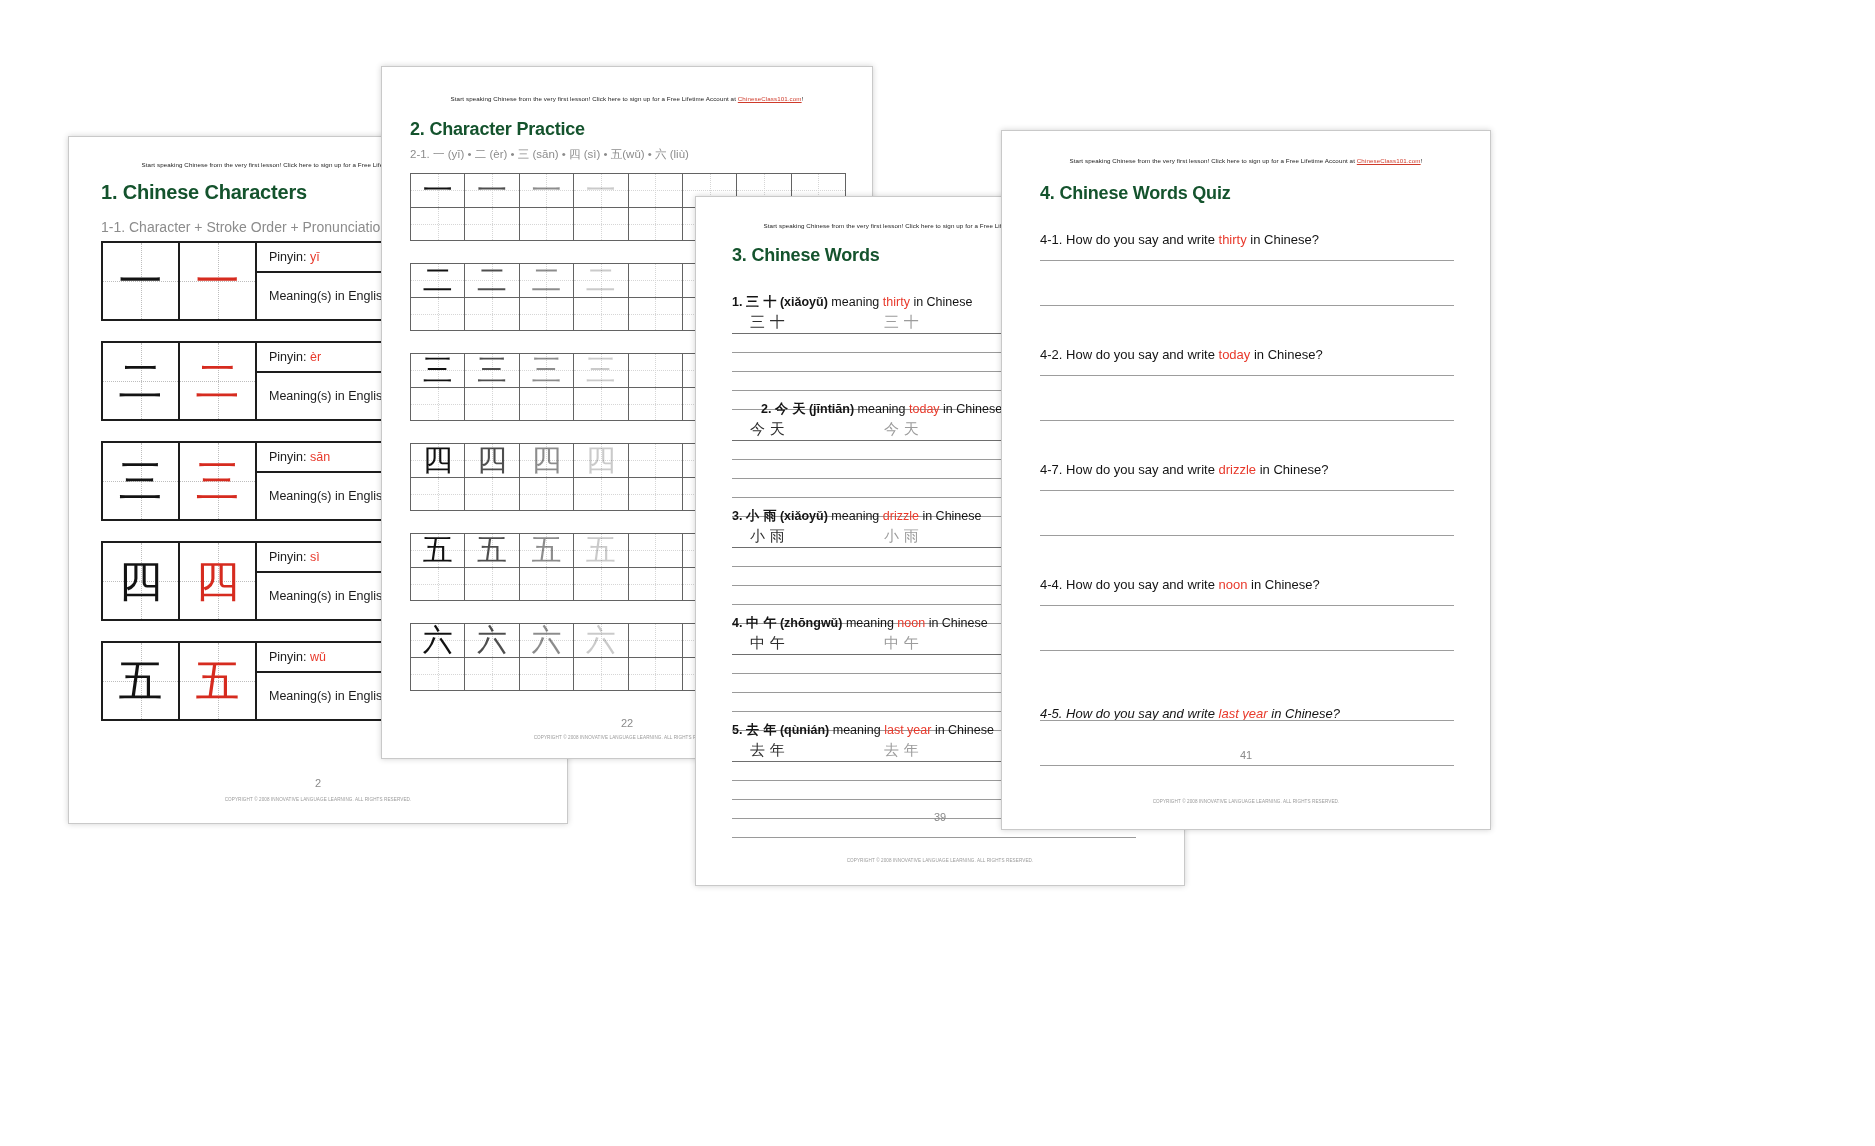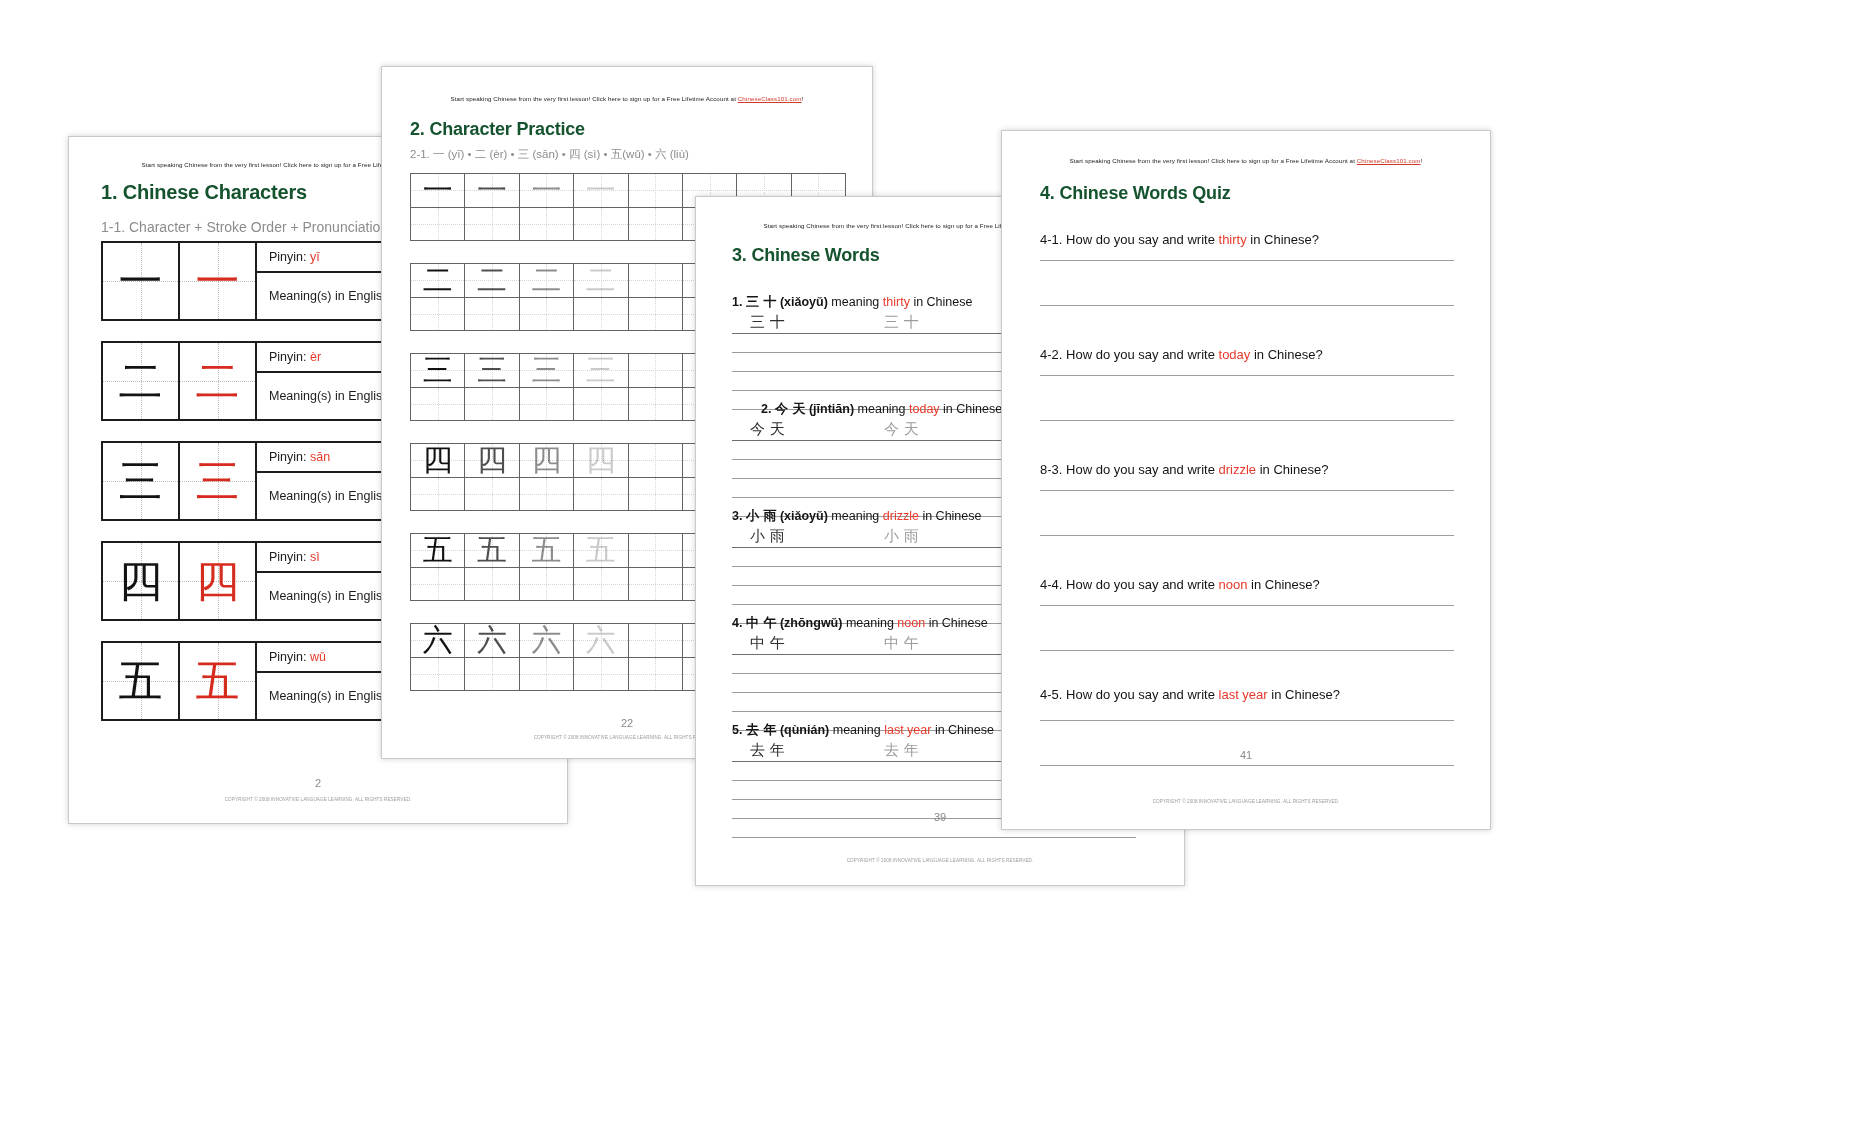--- a/index.html
+++ b/index.html
@@ -840,27 +840,27 @@
       <span>Start speaking Chinese from the very first lesson! Click here to sign up for a Free Lifetime Account at </span><a href="#">ChineseClass101.com</a><span>!</span>
     </div>
     <div class="sect-title" style="left:38px;top:52px;font-size:18px;">4. Chinese Words Quiz</div>
     <div id="p4-quiz">
         <div class="quiz-q" style="left: 38px; top: 101px;"><span>4-1.</span> <span>How do you say and write</span> <span class="red">thirty</span> <span>in Chinese?</span></div>
         <div class="qline" style="left: 38px; top: 129px; width: 414px;"></div>
         <div class="qline" style="left: 38px; top: 174px; width: 414px;"></div>
         <div class="quiz-q" style="left: 38px; top: 216px;"><span>4-2.</span> <span>How do you say and write</span> <span class="red">today</span> <span>in Chinese?</span></div>
         <div class="qline" style="left: 38px; top: 244px; width: 414px;"></div>
         <div class="qline" style="left: 38px; top: 289px; width: 414px;"></div>
-        <div class="quiz-q" style="left: 38px; top: 331px;"><span>8-3.</span> <span>How do you say and write</span> <span class="red">drizzle</span> <span>in Chinese?</span></div>
+        <div class="quiz-q" style="left: 38px; top: 331px;"><span>4-7.</span> <span>How do you say and write</span> <span class="red">drizzle</span> <span>in Chinese?</span></div>
         <div class="qline" style="left: 38px; top: 359px; width: 414px;"></div>
         <div class="qline" style="left: 38px; top: 404px; width: 414px;"></div>
         <div class="quiz-q" style="left: 38px; top: 446px; text-align: center;"><span>4-4.</span> <span>How do you say and write</span> <span class="red">noon</span> <span>in Chinese?</span></div>
         <div class="qline" style="left: 38px; top: 474px; width: 414px;"></div>
         <div class="qline" style="left: 38px; top: 519px; width: 414px;"></div>
-        <div class="quiz-q" style="left: 38px; top: 556px;"><span>4-5.</span> <span>How do you say and write</span> <span class="red">last year</span> <span>in Chinese?</span></div>
+        <div class="quiz-q" style="left: 38px; top: 575px; font-style: italic;"><span>4-5.</span> <span>How do you say and write</span> <span class="red">last year</span> <span>in Chinese?</span></div>
         <div class="qline" style="left: 38px; top: 589px; width: 414px;"></div>
         <div class="qline" style="left: 38px; top: 634px; width: 414px;"></div>
       </div>
     <div class="pg-num" style="top:618px;">41</div>
     <div class="copy" style="top:668px;">COPYRIGHT © 2008 INNOVATIVE LANGUAGE LEARNING. ALL RIGHTS RESERVED.</div>
   </div>
 
 </div>
 
 </body></html>

